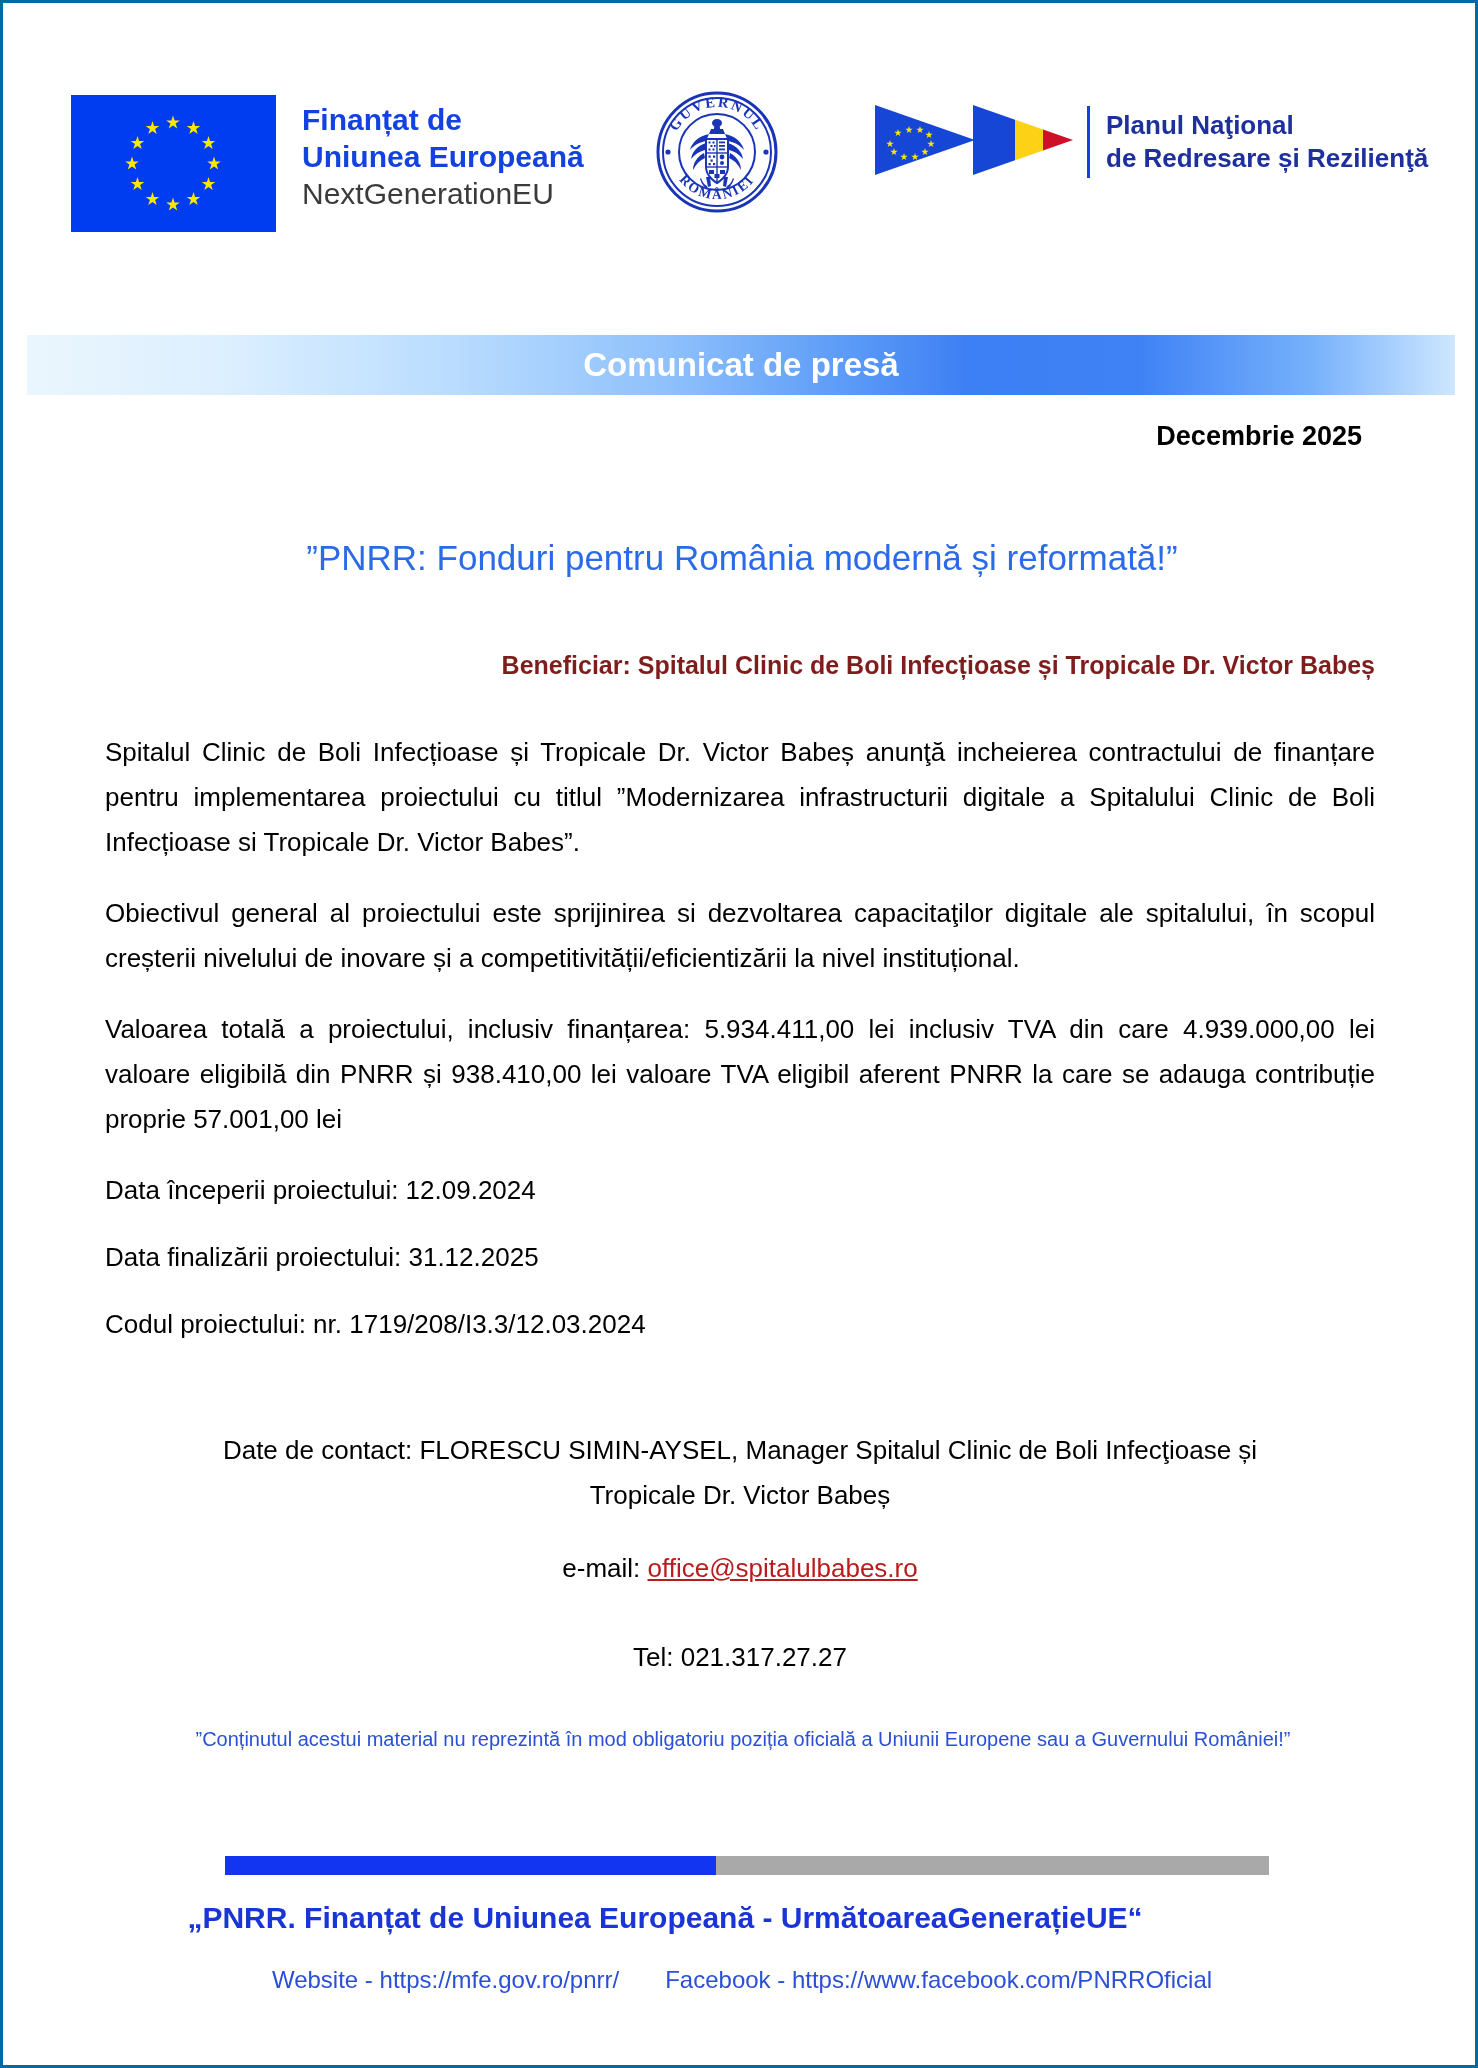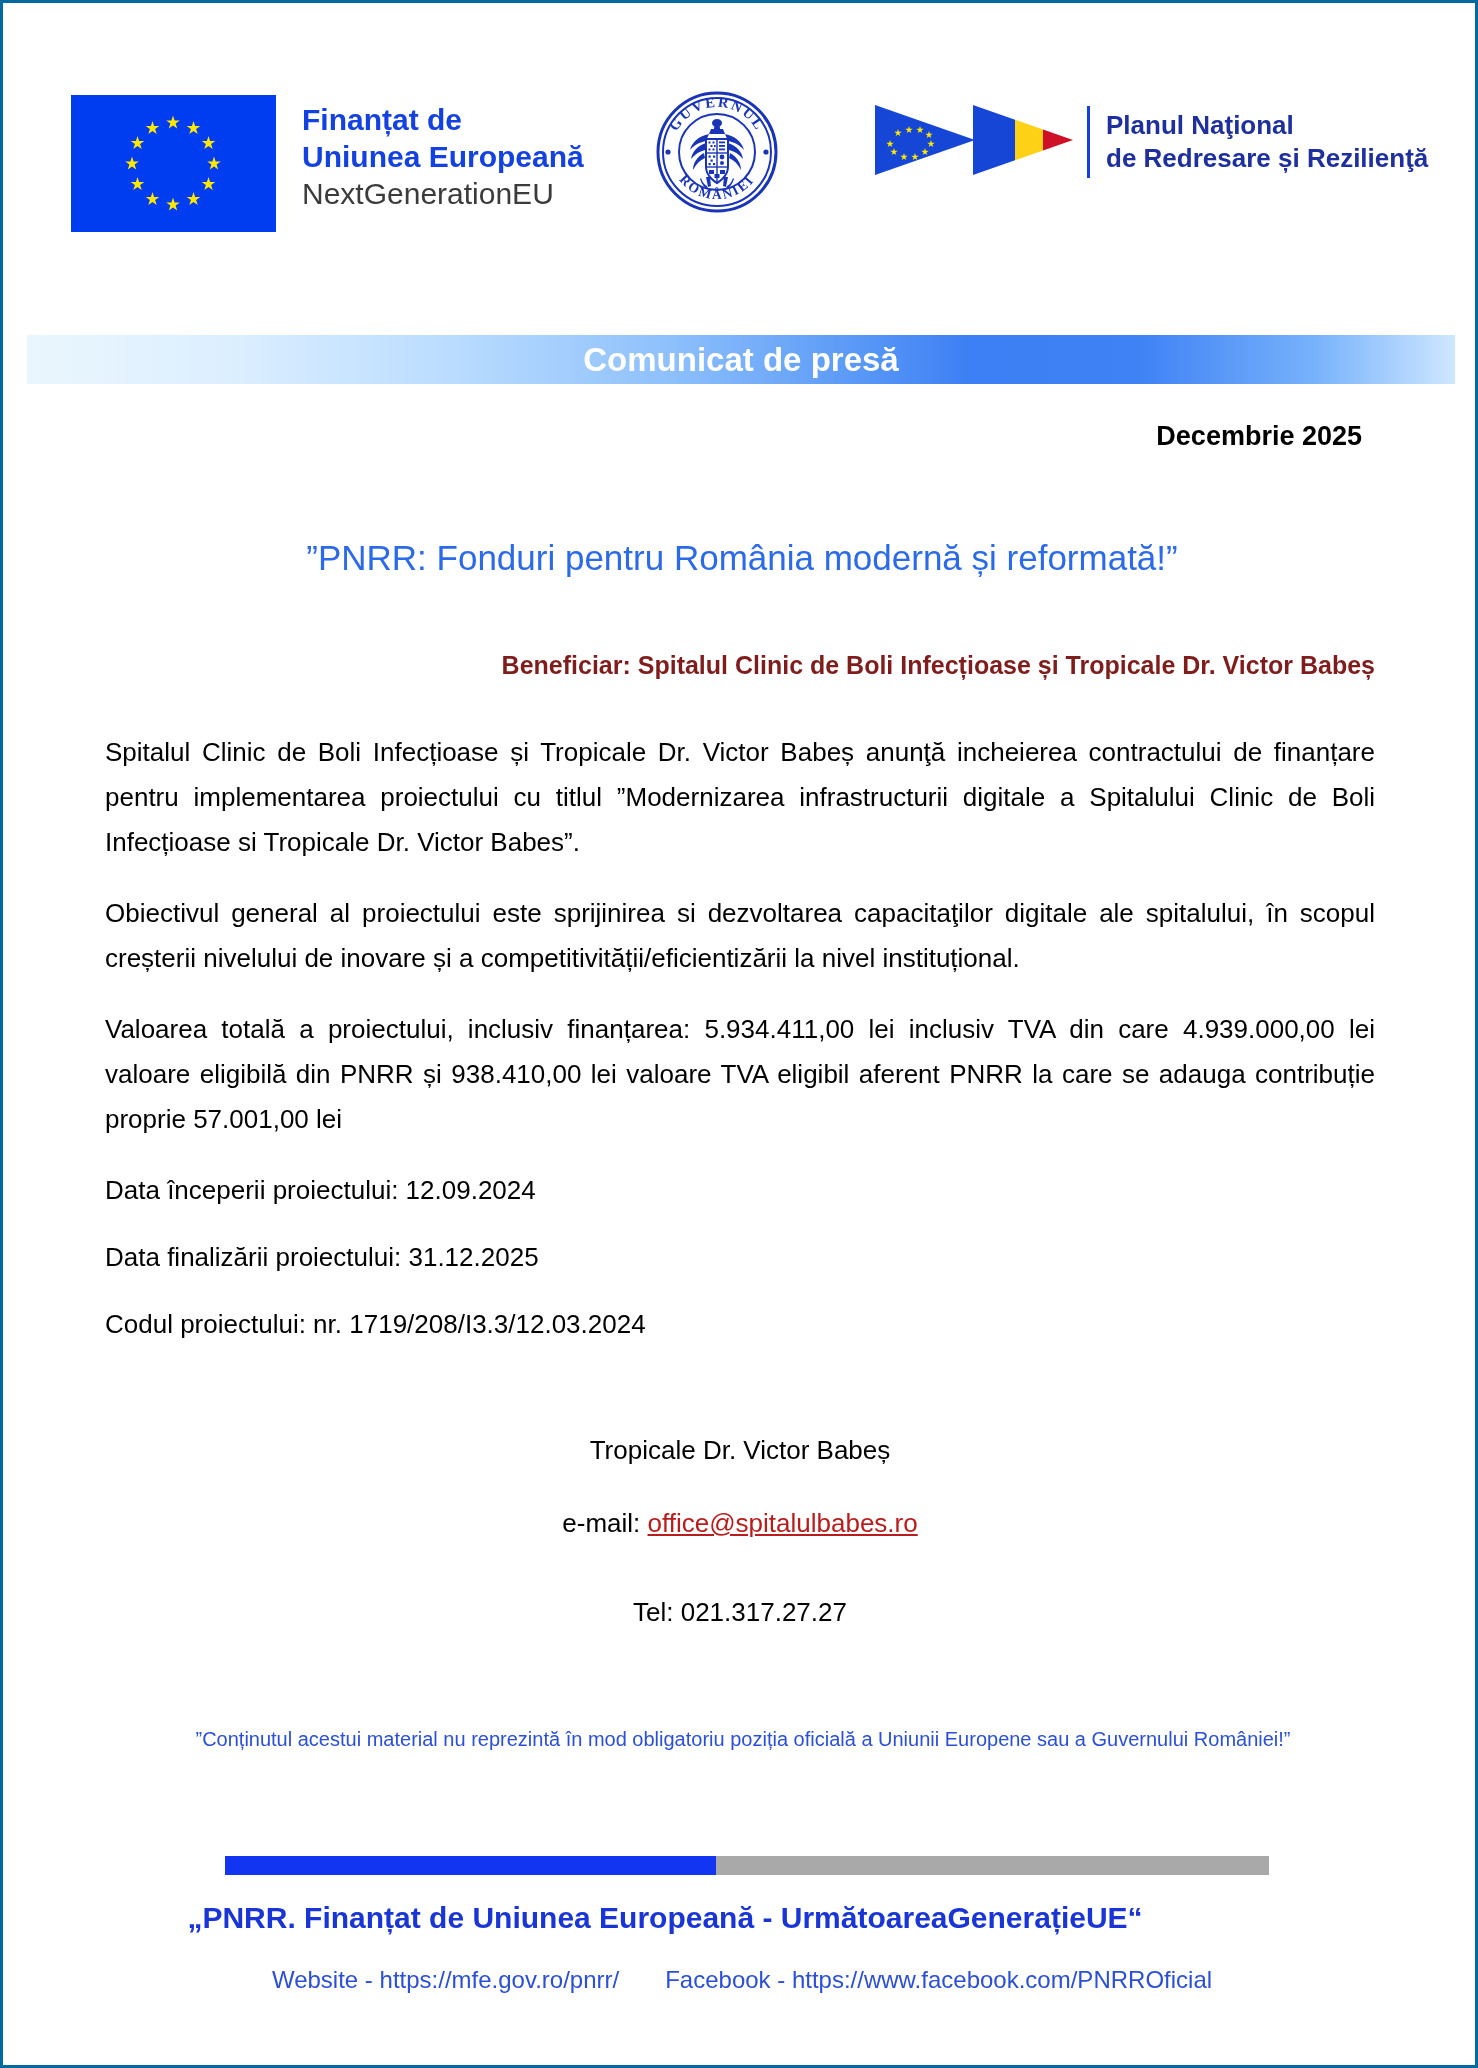--- a/index.html
+++ b/index.html
@@ -102,21 +102,21 @@
     color: #1e2f9e;
     white-space: nowrap;
   }
 
   
   .banner {
     position: absolute;
     left: 24px;
     top: 332px;
     width: 1428px;
-    height: 49px;
+    height: 60px;
     background: linear-gradient(to right,
         #eaf6fd 0%,
         #dcefff 14%,
         #b9dcff 30%,
         #8ec0fb 45%,
         #5d9cf7 57%,
         #3d7ff4 66%,
         #3f82f5 78%,
         #76b1fb 90%,
         #cfe7ff 100%);
@@ -423,20 +423,21 @@
     <p class="para tight">
       <b>Data finalizării proiectului:</b><span> 31.12.2025</span>
     </p>
 
     <p class="para tight">
       <b>Codul proiectului:</b><span> nr. 1719/208/I3.3/12.03.2024</span>
     </p>
   </div>
 
   <div class="contact">
+    <div class="cline">Date de contact: FLORESCU SIMIN-AYSEL, Manager  Spitalul Clinic de Boli Infecţioase și</div>
     <div class="cline">Tropicale Dr. Victor Babeș</div>
     <div class="cline email-row">
       <span>e-mail: </span><a class="email-link" href="#">office@spitalulbabes.ro</a>
     </div>
     <div class="cline tel-row">Tel: 021.317.27.27</div>
   </div>
 
   <div class="disclaimer">”Conținutul acestui material nu reprezintă în mod obligatoriu poziția oficială a Uniunii Europene sau a Guvernului României!”</div>
 
   <div class="progress-bar">

